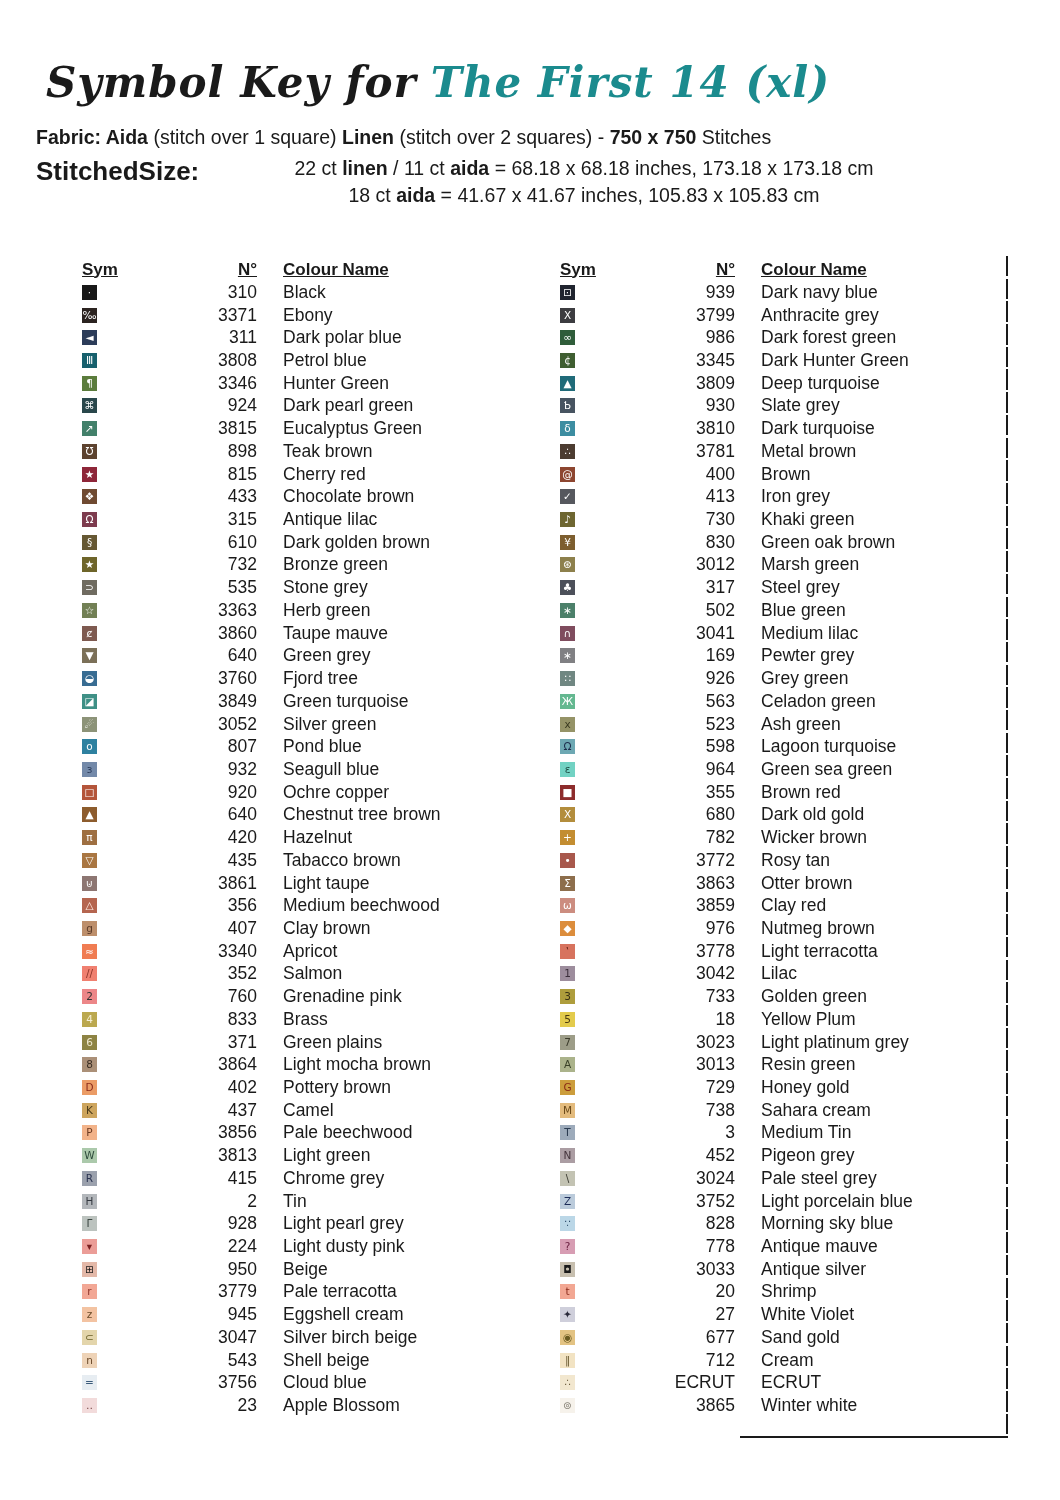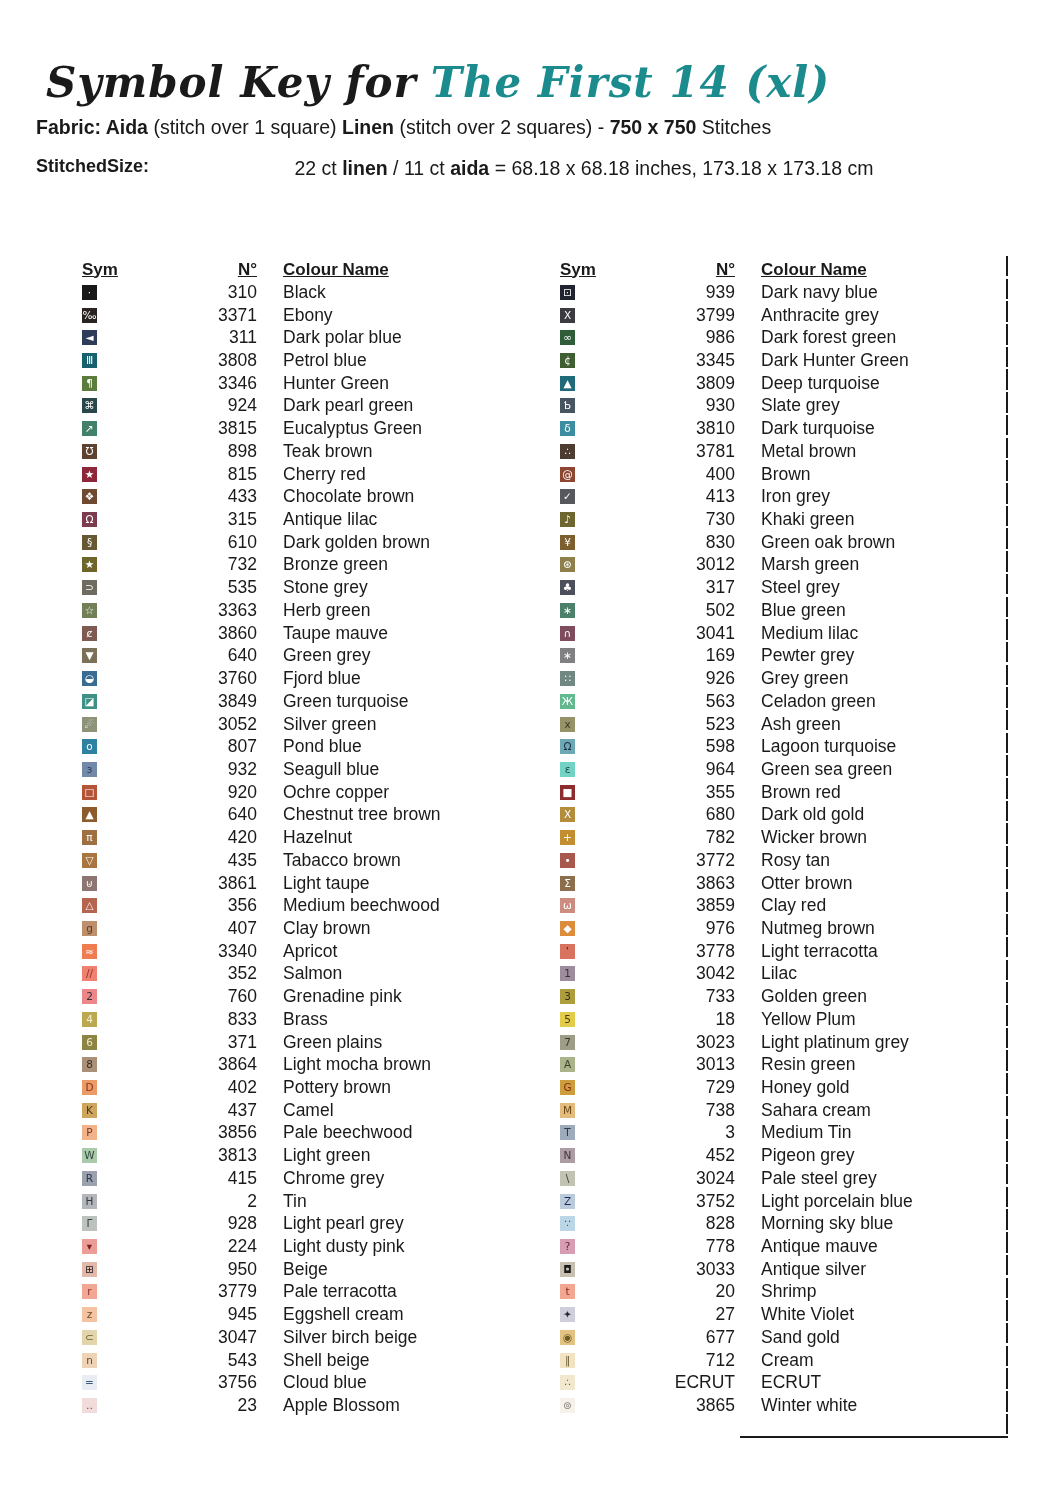--- a/index.html
+++ b/index.html
@@ -7,25 +7,25 @@
     position:relative;width:1060px;height:1500px;background:#ffffff;overflow:hidden;
     font-family:"Liberation Sans", sans-serif;color:#1a1a1a;
   }
   .title{
     position:absolute;top:58px;left:0;width:100%;
     font-family:"DejaVu Serif", serif;font-style:italic;font-weight:bold;
     font-size:42px;letter-spacing:1px;white-space:nowrap;margin-left:46px;
   }
   .title .accent{margin-left:14px;}
   .fabric-line{
-    position:absolute;top:116px;left:36px;width:1000px;
+    position:absolute;top:126px;left:36px;width:1000px;
     font-size:19.5px;white-space:nowrap;
   }
   .size-label{
-    position:absolute;top:156px;left:36px;font-size:18px;font-weight:bold;
+    position:absolute;top:156px;left:36px;font-size:26px;font-weight:bold;
   }
   .size-lines{
     position:absolute;top:155px;left:108px;width:952px;text-align:center;
     font-size:19.5px;line-height:27px;
   }
   .col{position:absolute;top:258px;}
   .col-left{left:82px;}
   .col-right{left:560px;}
   .trow{display:flex;align-items:center;height:22.72px;}
   .hdr{height:23px;font-weight:bold;font-size:17px;}
@@ -53,20 +53,21 @@
 
   <div class="title">
     <span>Symbol Key for</span><span class="accent" id="title-accent" style="color: rgb(27, 139, 142);">The First 14 (xl)</span>
   </div>
 
   <div class="fabric-line" id="fabric-line"><b>Fabric:  Aida</b><span>  (stitch over 1 square)   </span><b>Linen</b><span>  (stitch over 2 squares) -  </span><b>750 x 750</b><span> Stitches</span></div>
 
   <div class="size-label">StitchedSize:</div>
   <div class="size-lines" id="size-lines">
       <div><span>22 ct </span><b>linen</b><span> / 11 ct </span><b>aida</b><span> = 68.18 x 68.18 inches, 173.18 x 173.18 cm</span></div>
+      <div><span>18 ct </span><b>aida</b><span>  = 41.67 x 41.67 inches, 105.83 x 105.83 cm</span></div>
     </div>
 
   <div class="col col-left">
     <div class="trow hdr">
       <span class="h-sym">Sym</span>
       <span class="h-num"><span>N°</span></span>
       <span class="h-name">Colour Name</span>
     </div>
     <div id="rows-left">
         <div class="trow">
@@ -150,21 +151,21 @@
           <span class="cname">Taupe mauve</span>
         </div>
         <div class="trow">
           <span class="swatch" style="background: rgb(123, 112, 88); color: rgb(255, 255, 255);">▼</span>
           <span class="num">640</span>
           <span class="cname">Green grey</span>
         </div>
         <div class="trow">
           <span class="swatch" style="background: rgb(56, 108, 146); color: rgb(255, 255, 255);">◒</span>
           <span class="num">3760</span>
-          <span class="cname">Fjord blue</span>
+          <span class="cname">Fjord tree</span>
         </div>
         <div class="trow">
           <span class="swatch" style="background: rgb(63, 144, 134); color: rgb(255, 255, 255);">◪</span>
           <span class="num">3849</span>
           <span class="cname">Green turquoise</span>
         </div>
         <div class="trow">
           <span class="swatch" style="background: rgb(140, 147, 120); color: rgb(255, 255, 255);">☄</span>
           <span class="num">3052</span>
           <span class="cname">Silver green</span>

